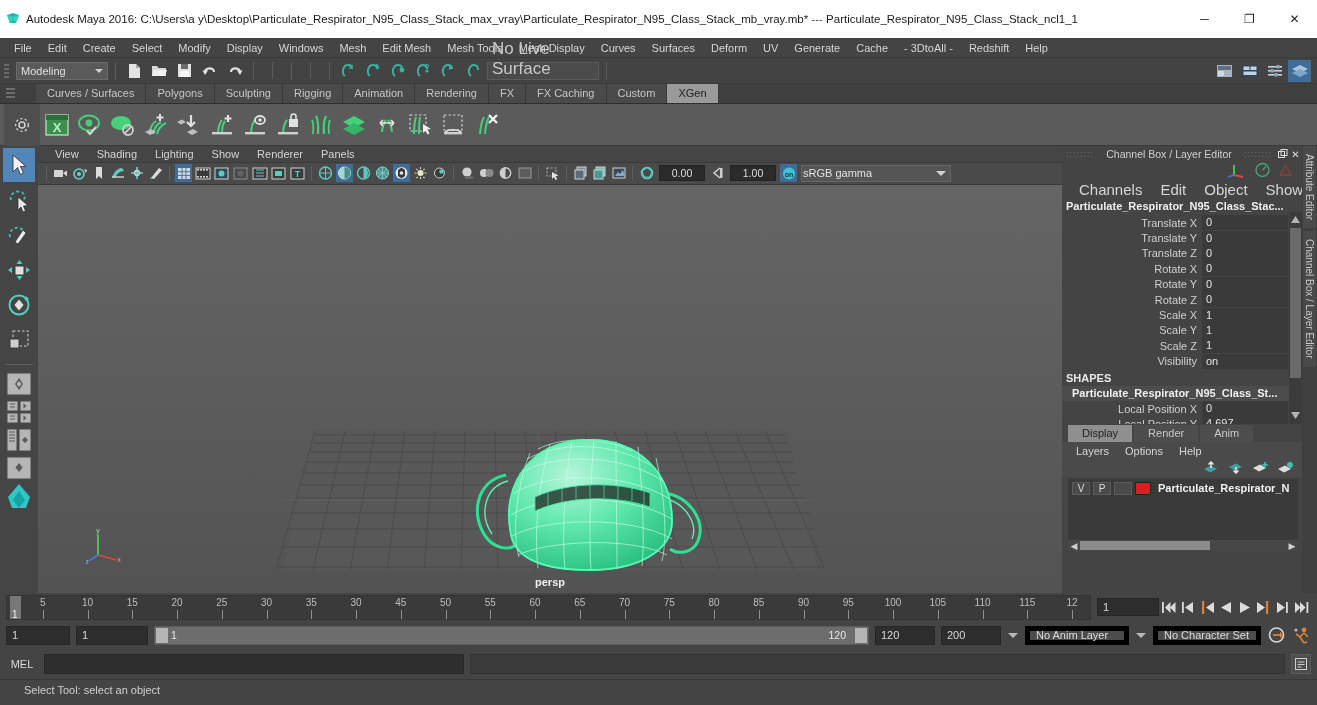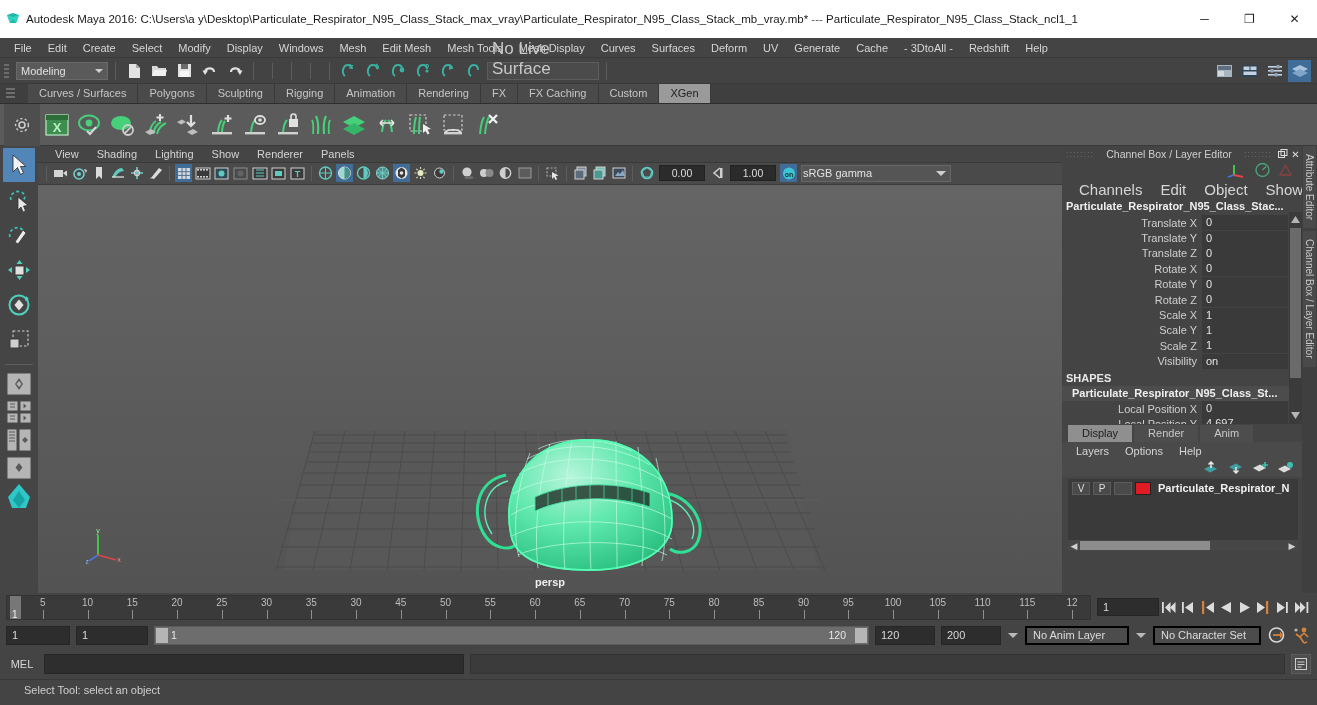--- a/index.html
+++ b/index.html
@@ -58,21 +58,21 @@
   .tbtn svg { display:block; }
   .livesurf {
     width: 112px; height: 18px; background: #4b4b4b; border: 1px solid #5c5c5c;
     display:flex;align-items:flex-end;padding:0 4px; color:#c8c8c8; font-size:17px;
   }
   .right-tbtns { margin-left:auto; display:flex; align-items:center; padding-right:6px; gap:2px;}
 
   
   .shelf-tabs {
     height: 20px; background: #3f3f3f; display: flex; align-items: flex-end;
-    padding-left: 28px; border-bottom: 1px solid #2e2e2e; position:relative;text-align:right;
+    padding-left: 36px; border-bottom: 1px solid #2e2e2e; position:relative;text-align:right;
   }
   .shelf-grip{position:absolute;left:6px;top:4px;width:9px;height:10px;display:flex;flex-direction:column;justify-content:space-between;}
   .shelf-grip i{height:2px;background:#6e6e6e;display:block;}
   .stab {
     height: 19px; line-height: 19px; padding: 0 11px; font-size: 11px;
     color: #c6c6c6; background: #4a4a4a; border-right: 1px solid #393939;
   }
   .stab.active { background: #9a9a9a; color: #1e1e1e; }
 
   
@@ -163,21 +163,21 @@
   .pbtn{width:19px;height:20px;display:flex;align-items:center;justify-content:center;}
 
   
   .rangerow{height:28px;background:#444;display:flex;align-items:center;padding:0 6px;gap:6px;}
   .rfield{height:19px;background:#2d2d2d;border:1px solid #262626;display:flex;align-items:center;padding-left:5px;font-size:11px;color:#d8d8d8;}
   .rangebar{flex:1 1 auto;height:19px;background:#6d6d6d;border:1px solid #5a5a5a;position:relative;display:flex;align-items:center;}
   .range-handle{width:12px;height:15px;background:#b5b5b5;position:absolute;}
   .range-lbl{position:absolute;font-size:10.5px;color:#e8e8e8;}
   .dd-arrow{width:12px;height:18px;display:flex;align-items:center;justify-content:center;}
   .dd-arrow:after{content:"";width:0;height:0;border-left:5px solid transparent;border-right:5px solid transparent;border-top:5px solid #b9b9b9;}
-  .animfield{height:19px;background:#4c4c4c;border:2px solid #000000;display:flex;align-items:center;padding-left:6px;font-size:11px;color:#dcdcdc;}
+  .animfield{height:19px;background:#4c4c4c;border:5px solid #000000;display:flex;align-items:center;padding-left:6px;font-size:11px;color:#dcdcdc;}
 
   
   .cmdrow{height:30px;background:#444;display:flex;align-items:center;padding:0 6px;gap:6px;}
   .mel-lbl{width:32px;text-align:center;font-size:11px;color:#d6d6d6;}
   .cmd-in{width:420px;height:20px;background:#2e2e2e;border:1px solid #272727;}
   .cmd-out{flex:1 1 auto;height:20px;background:#3b3b3b;border:1px solid #333;}
   .cmd-btn{width:20px;height:20px;background:#4e4e4e;border:1px solid #5c5c5c;display:flex;align-items:center;justify-content:center;}
 
   
   .helpline{height:20px;background:#444;border-top:1px solid #383838;display:flex;align-items:center;padding-left:24px;font-size:11px;color:#cfcfcf;}

